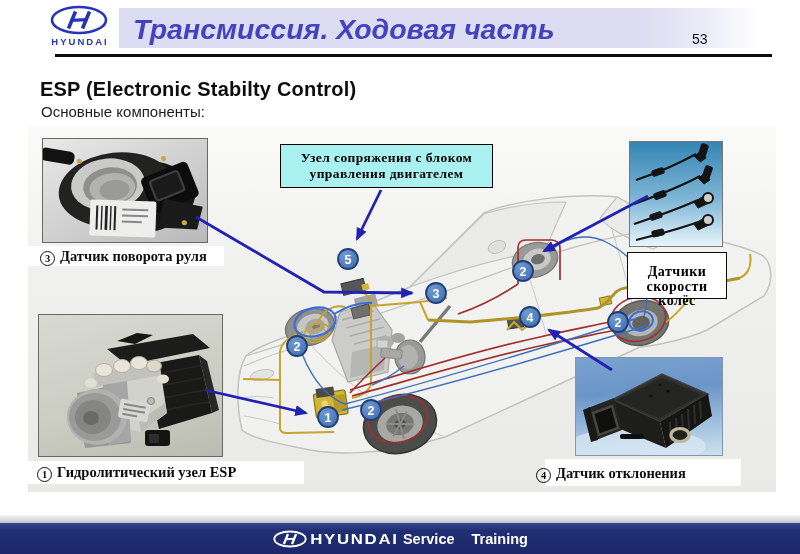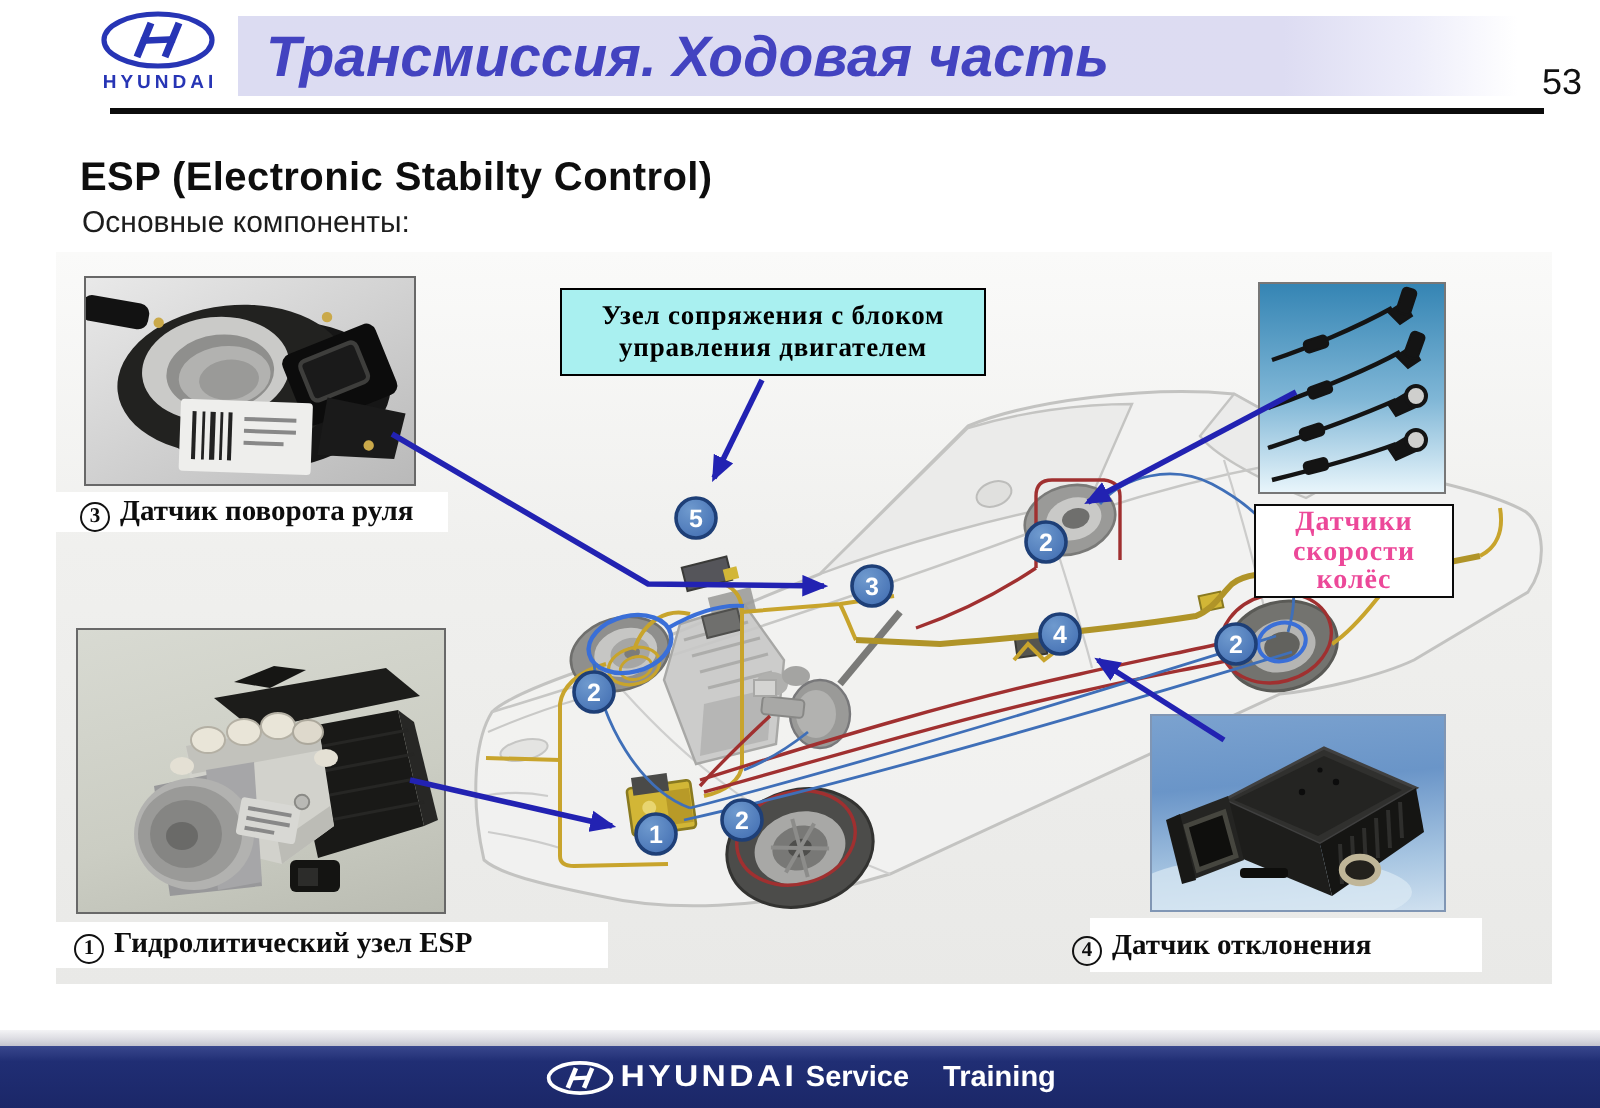--- a/index.html
+++ b/index.html
@@ -13,21 +13,21 @@
   
   #title-strip {
     left:119px; top:8px; width:653px; height:40px;
     background:linear-gradient(to right, #dcdcf2 0%, #dddcf2 80%, #ededfa 90%, rgba(255,255,255,0) 98%);
   }
   #page-title {
     left:133px; top:13px; width:600px;
     font-style:italic; font-size:28.5px; font-weight:bold; color:#4343c0;
     letter-spacing:0; white-space:nowrap;
   }
-  #page-number { left:725px; top:31px; width:66px; text-align:right; font-size:18px; color:#111; }
+  #page-number { left:692px; top:31px; width:66px; font-size:14px; color:#111; }
   #header-rule { left:55px; top:54px; width:717px; height:3px; background:#0c0c0c; }
   #brand-logo { left:48px; top:5px; }
   #brand-name {
     left:40px; top:36px; width:80px; text-align:center;
     font-size:9.5px; font-weight:bold; color:#2735b5; letter-spacing:2px;
   }
 
   
   #heading {
     left:40px; top:78px; font-size:20px; font-weight:bold; color:#0e0e0e;
@@ -69,21 +69,21 @@
     left:280px; top:144px; width:213px; height:44px;
     background:#a9f0f0; border:1.6px solid #000;
     text-align:center; font-family:"Liberation Serif", serif; font-weight:bold;
     font-size:13.5px; color:#000; line-height:16px; padding-top:5px;
     letter-spacing:0.4px;
   }
   #wheel-label-box {
     left:627px; top:252px; width:100px; height:47px;
     background:#ffffff; border:1.8px solid #0a0a0a;
     text-align:center; font-family:"Liberation Serif", serif; font-weight:bold;
-    font-size:14px; color:#ec4899; line-height:14.5px; padding-top:2px;
+    font-size:14px; color:#000000; line-height:14.5px; padding-top:12px;
     letter-spacing:0.5px;
   }
 
   
   #footer-gap-line { left:0; top:515px; width:800px; height:8px;
     background:linear-gradient(180deg,#f4f4f6, #dcdce2 55%, #c3c3ce 100%); }
   #footer-bar {
     left:0; top:523px; width:800px; height:31px;
     background:linear-gradient(180deg, #39478d 0%, #202e74 25%, #1b2768 100%);
   }

